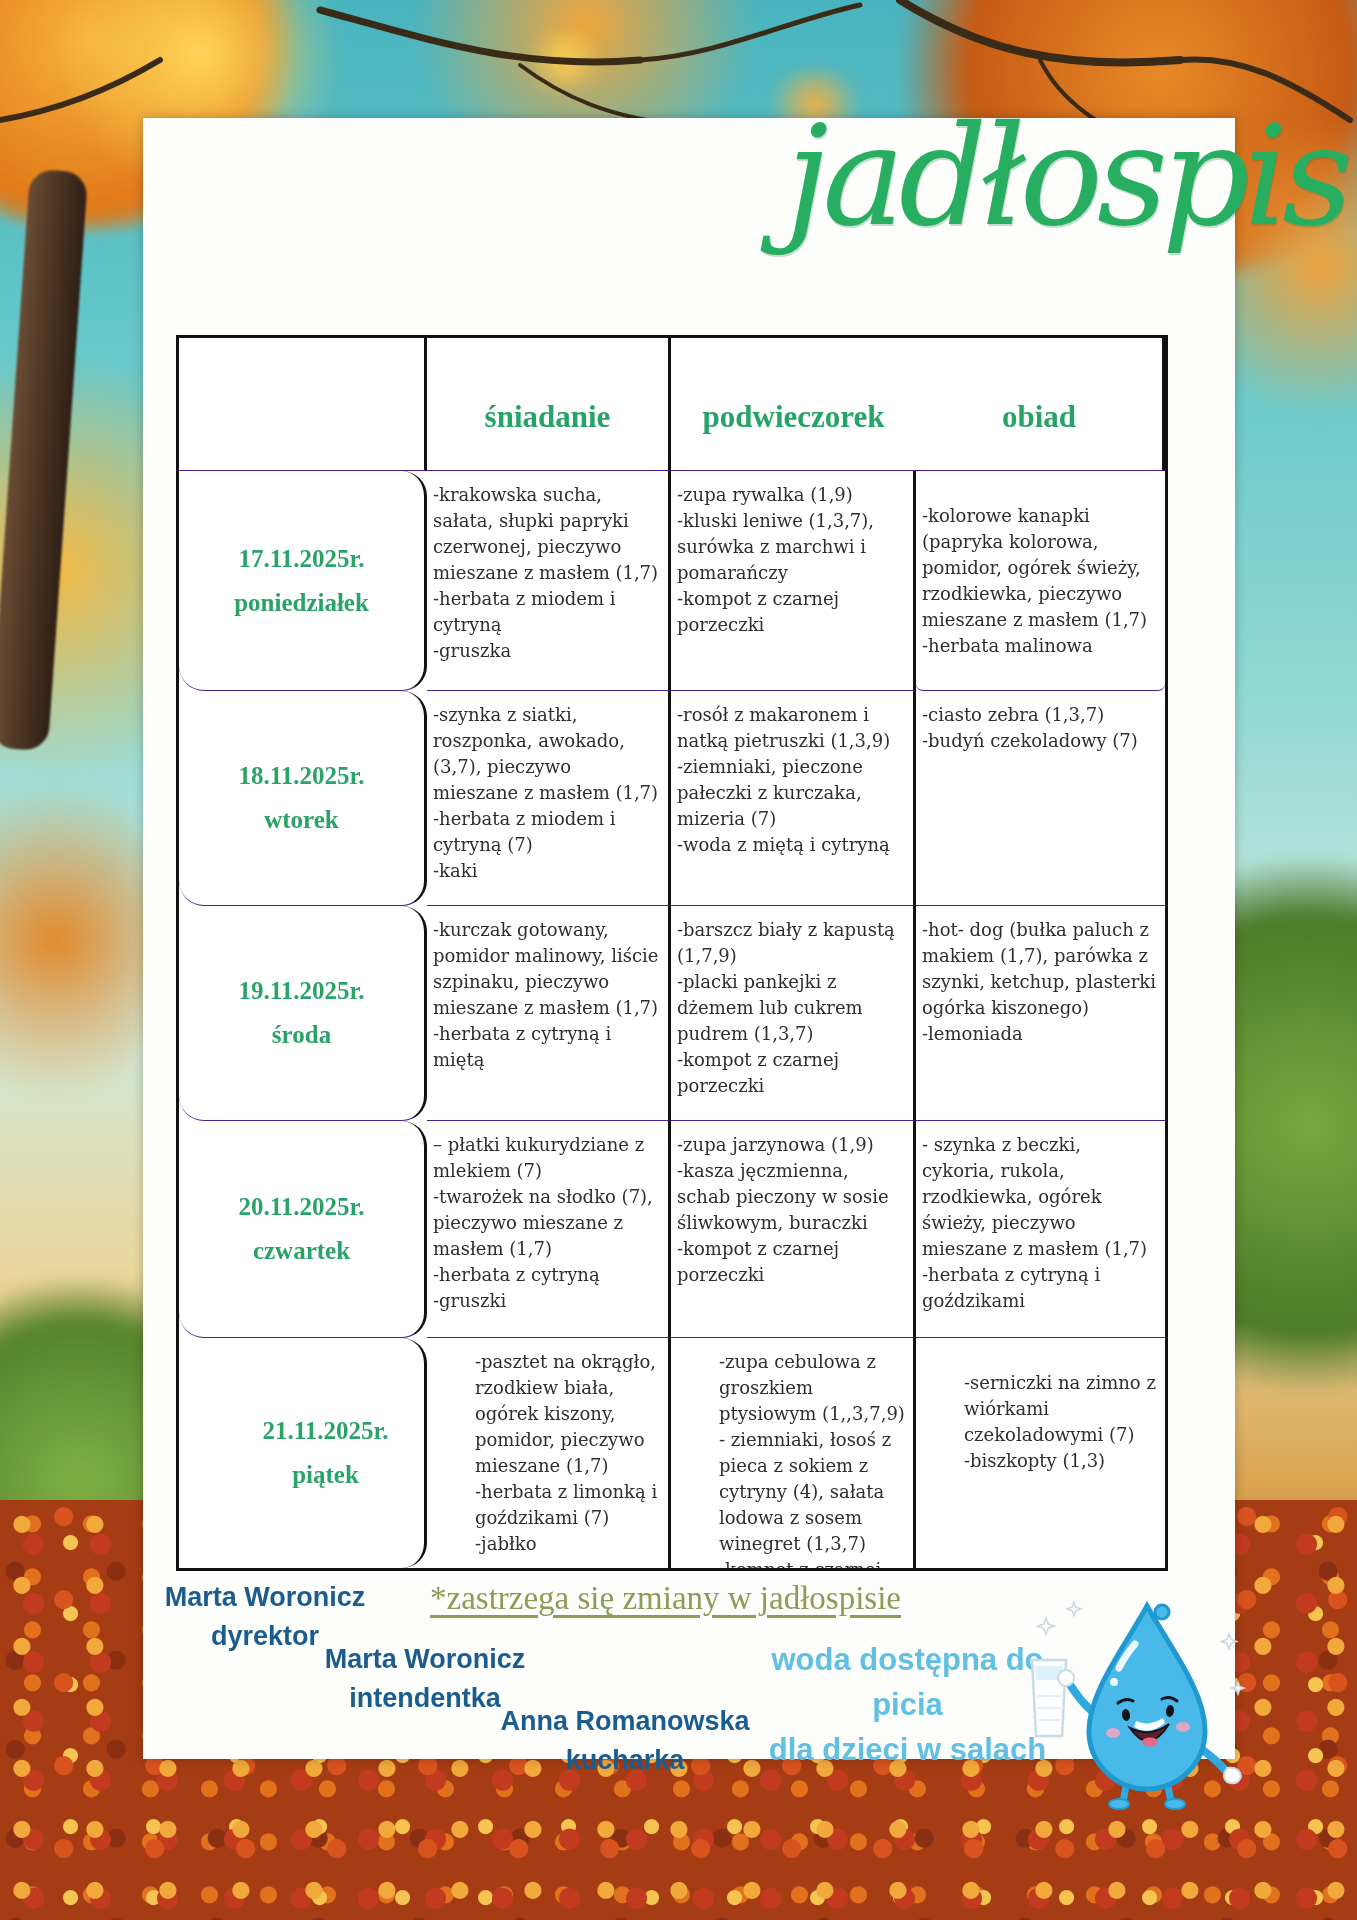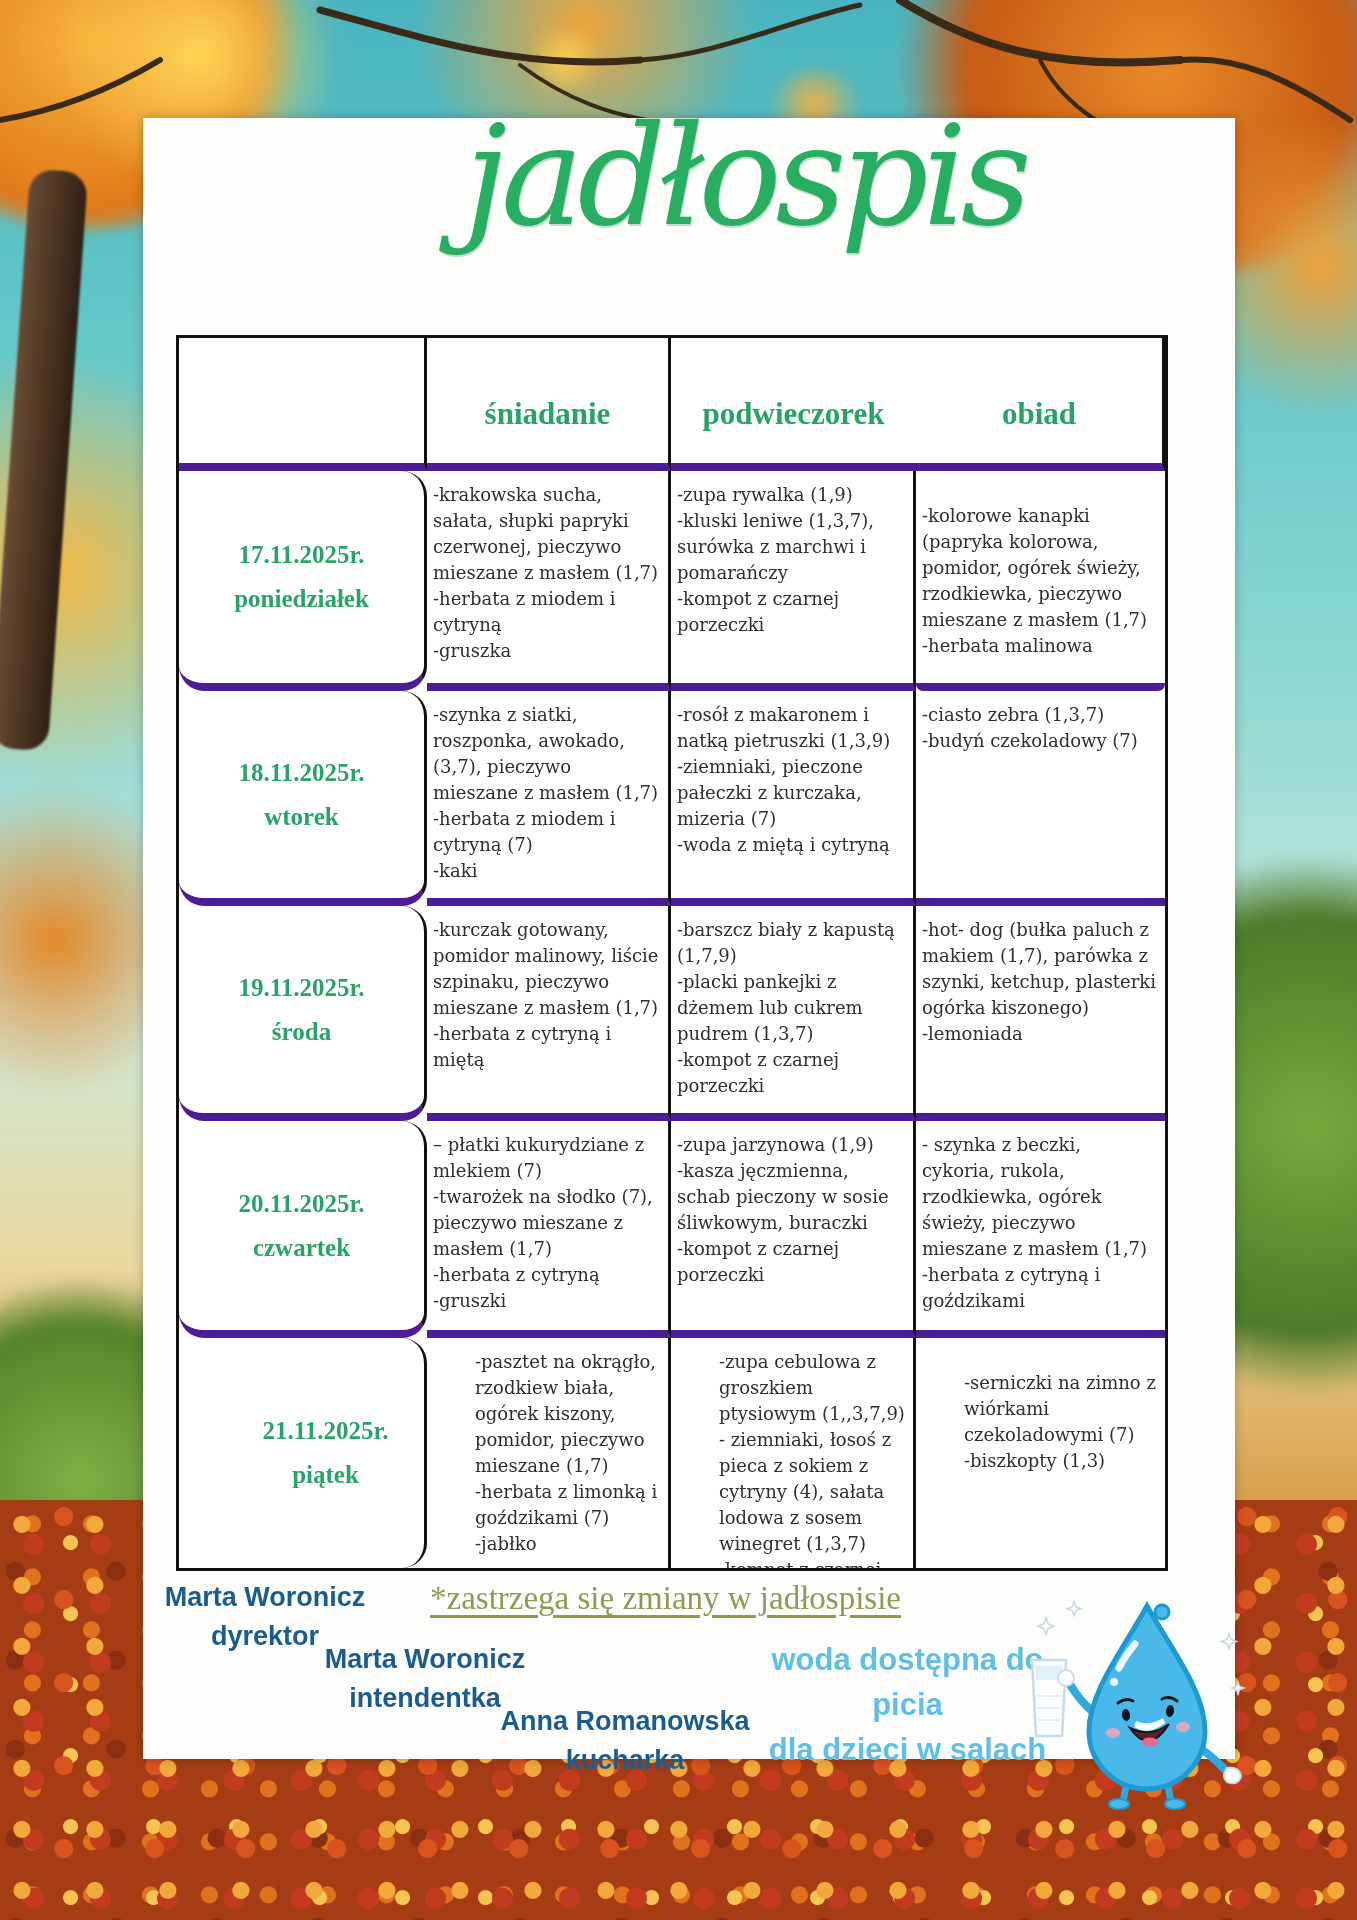--- a/index.html
+++ b/index.html
@@ -29,30 +29,30 @@
       radial-gradient(circle at 50% 75%,#c23b1f 0 10px,rgba(0,0,0,0) 11px),
       radial-gradient(circle at 85% 60%,#f5c451 0 7px,rgba(0,0,0,0) 8px),
       radial-gradient(circle at 15% 80%,#8a2f12 0 9px,rgba(0,0,0,0) 10px),
       radial-gradient(circle at 55% 45%,#e2711d 0 8px,rgba(0,0,0,0) 9px);
     background-size:73px 61px,91px 83px,67px 59px,83px 71px,101px 89px,59px 53px;}
 
   
   .card{position:absolute;left:143px;top:118px;width:1092px;height:1641px;background:#fdfdfb;z-index:2;box-shadow:0 0 10px rgba(0,0,0,.25);}
 
   
-  .title{position:absolute;left:143px;top:96px;width:1204px;z-index:3;text-align:center;
+  .title{position:absolute;left:143px;top:96px;width:1204px;z-index:3;text-align:right;
     font-family:"DejaVu Serif",serif;font-style:italic;font-weight:normal;
     font-size:138px;letter-spacing:-6px;color:#27ae60;text-shadow:1px 2px 0 rgba(24,122,70,.25);}
 
   
   .menu-table{position:absolute;left:176px;top:335px;z-index:3;display:grid;
     grid-template-columns:248px 244px 245px 249px;
     grid-template-rows:133px 220px 215px 215px 217px 230px;
     border:3px solid #111;background:#fff;}
-  .tcell{border-right:3px solid #111;border-bottom:8px solid #4c1d95;box-sizing:border-box;overflow:hidden;}
+  .tcell{border-right:3px solid #111;border-bottom:1px solid #4c1d95;box-sizing:border-box;overflow:hidden;}
   .tcell.last-col{border-right:none;}
   .tcell.last-row{border-bottom:none;padding-left:48px;}
   .hcell{display:flex;align-items:center;justify-content:center;padding-top:26px;
     font-family:"Liberation Serif",serif;font-weight:bold;font-size:31px;color:#26a367;}
   .dcell{display:flex;flex-direction:column;align-items:center;justify-content:center;
     font-family:"Liberation Serif",serif;font-weight:bold;font-size:25px;color:#2aa368;line-height:1.75;text-align:center;border-radius:25px;}
   .mcell{padding:11px 8px 8px 6px;font-family:"DejaVu Serif",serif;font-size:18px;line-height:26px;
     color:#2e2e2e;white-space:pre-line;text-align:left;}
   .mcell.pad-extra{padding-top:32px;border-radius:7px;}
 

